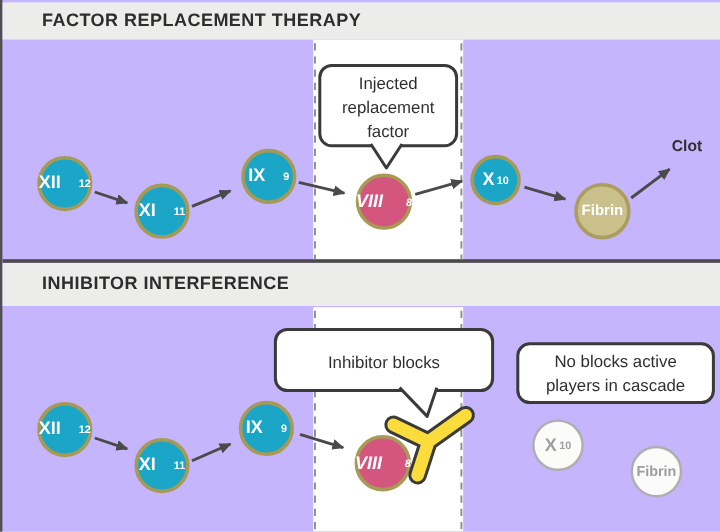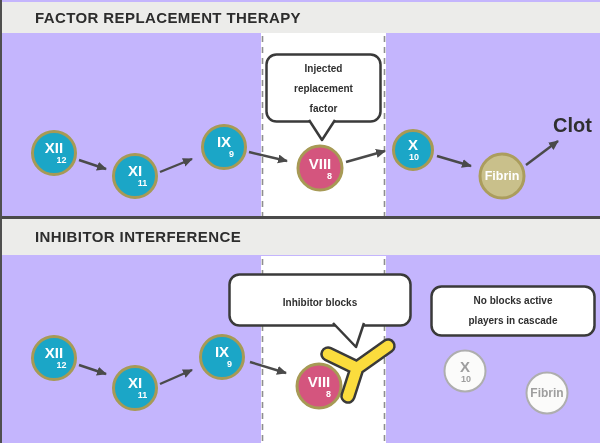--- a/index.html
+++ b/index.html
@@ -19,37 +19,37 @@
   }
   .hb1 { top:2px; height:31px; line-height:31px; }
   .hb2 { top:219px; height:36px; line-height:36px; }
   .divider { position:absolute; left:0; top:216px; width:600px; height:2.5px; background:#4a4a4a; }
   svg.layer { position:absolute; left:0; top:0; pointer-events:none; }
   #base-layer { z-index:2; }
   #top-layer { z-index:5; }
   .node {
     position:absolute; z-index:4; transform:translate(-50%,-50%);
     border-radius:50%; border:3px solid #a79a55; background:#1ba6c7;
-    color:#fff; display:flex; flex-direction:column; align-items:center;
+    color:#fff; display:flex; flex-direction:row; align-items:center;
     justify-content:center; font-weight:bold; box-sizing:border-box;
   }
   .n46 { width:46px; height:46px; }
   .n47 { width:47px; height:47px; }
   .n42 { width:42px; height:42px; }
   .n43 { width:43px; height:43px; }
-  .pink { background:#d4557e; }
+  .pink { background:#d4557e;font-style:italic; }
   .fibrin { background:#c9c08b; border-color:#ab9d5d; }
   .gray { background:#fbfbfa; border:2.5px solid #aeaeae; color:#9e9e9e; }
   .nl { font-size:15px; line-height:14px; }
   .nl-sm { font-size:12.5px; line-height:13px; }
   .ns { font-size:9px; line-height:9px; margin-left:15px; margin-top:1px; }
   .ns-r { margin-left:19px; }
   .txt { position:absolute; z-index:4; color:#2f2f2f; text-align:center; }
-  .bubble-txt { font-size:10px; font-weight:bold; line-height:20px; }
-  .clot { font-size:20px; font-weight:bold; }
+  .bubble-txt { font-size:14px; font-weight:normal; line-height:20px; }
+  .clot { font-size:13px; font-weight:bold; }
 </style>
 </head>
 <body>
 
 <div id="stage">
 
   <div class="white-band band-top"></div>
   <div class="white-band band-bottom"></div>
 
   <div class="header-band hb1">FACTOR REPLACEMENT THERAPY</div>

